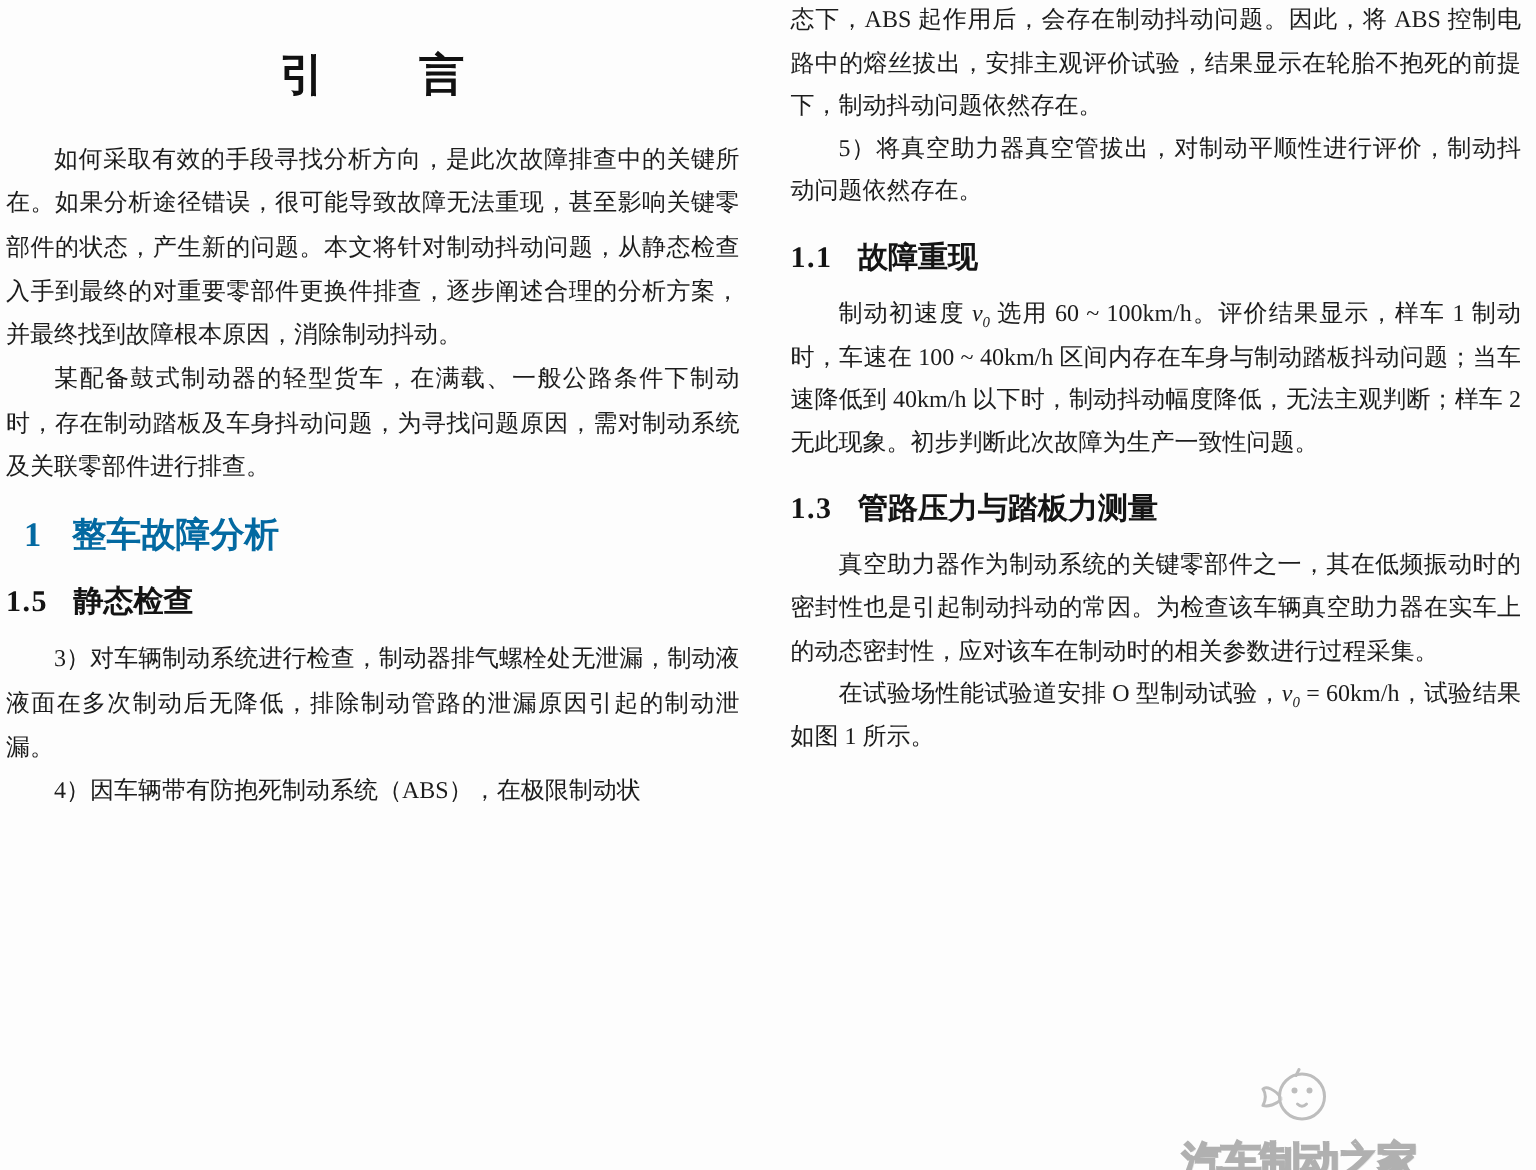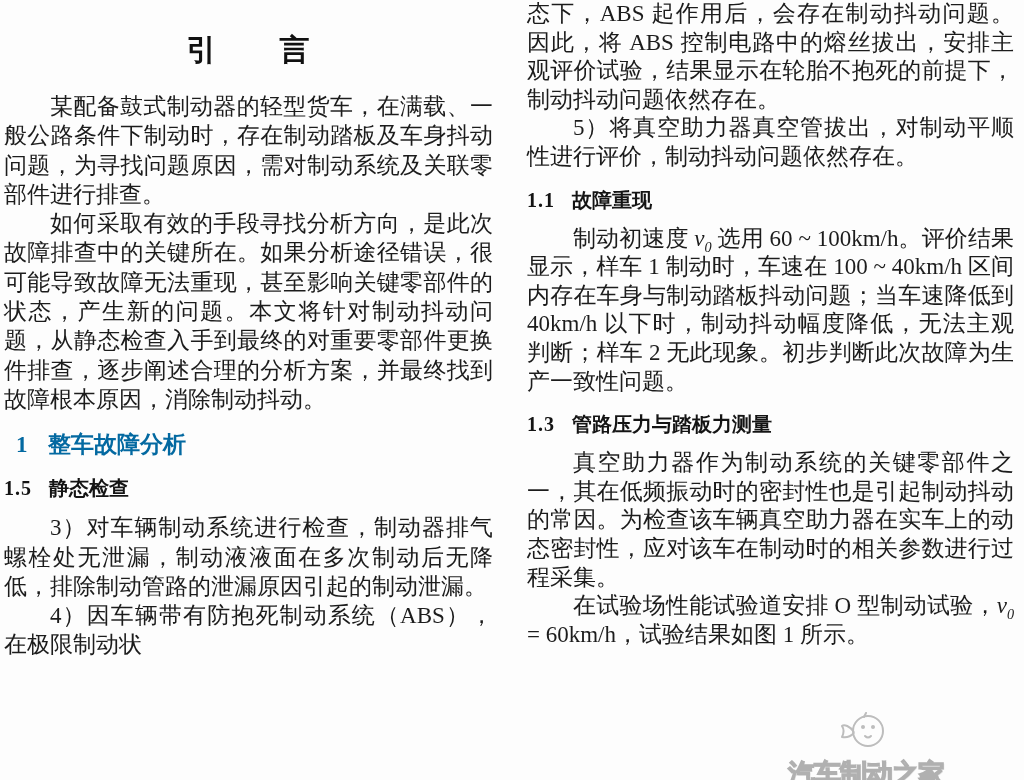--- a/index.html
+++ b/index.html
@@ -10,21 +10,21 @@
     font-family: "Liberation Serif", "DejaVu Serif", serif;
     overflow: hidden;
     position: relative;
   }
   .page { position: absolute; inset: 0; }
   .col { position: absolute; top: 0; text-align: justify; }
   .col-left  { left: 4px;  width: 489px; }
   .col-right { left: 527px; width: 487px; }
   p.para {
     margin: 0;
-    font-size: 23px;
+    font-size: 16px;
     text-indent: 2em;
   }
   .col-left  p.para { line-height: 29.3px; }
   .col-right p.para { line-height: 28.6px; }
   p.para.cont { text-indent: 0; }
   .doc-title {
     margin: 30px 0 21px 0;
     text-align: center;
     font-size: 30px;
     font-weight: bold;
@@ -75,22 +75,22 @@
   }
 </style>
 </head>
 <body>
 
 <div class="page">
 
   <div class="col col-left">
     <div class="doc-title">引　　言</div>
 
+    <p class="para">如何采取有效的手段寻找分析方向，是此次故障排查中的关键所在。如果分析途径错误，很可能导致故障无法重现，甚至影响关键零部件的状态，产生新的问题。本文将针对制动抖动问题，从静态检查入手到最终的对重要零部件更换件排查，逐步阐述合理的分析方案，并最终找到故障根本原因，消除制动抖动。</p>
     <p class="para">某配备鼓式制动器的轻型货车，在满载、一般公路条件下制动时，存在制动踏板及车身抖动问题，为寻找问题原因，需对制动系统及关联零部件进行排查。</p>
-    <p class="para">如何采取有效的手段寻找分析方向，是此次故障排查中的关键所在。如果分析途径错误，很可能导致故障无法重现，甚至影响关键零部件的状态，产生新的问题。本文将针对制动抖动问题，从静态检查入手到最终的对重要零部件更换件排查，逐步阐述合理的分析方案，并最终找到故障根本原因，消除制动抖动。</p>
 
     <div class="sec1">
       <span class="sec-num">1</span><span>整车故障分析</span>
     </div>
 
     <div class="sec2">
       <span class="sec-num">1.5</span><span>静态检查</span>
     </div>
 
     <p class="para">3）对车辆制动系统进行检查，制动器排气螺栓处无泄漏，制动液液面在多次制动后无降低，排除制动管路的泄漏原因引起的制动泄漏。</p>

